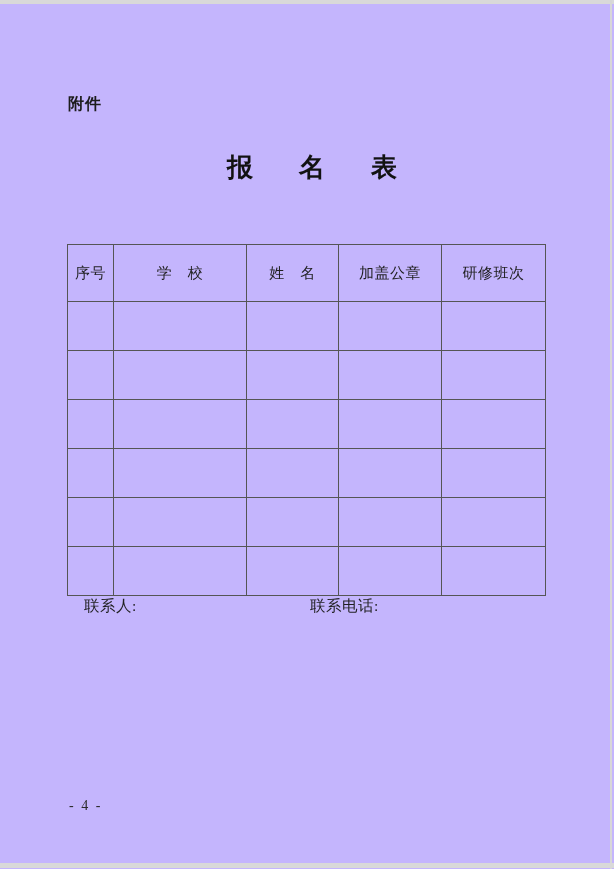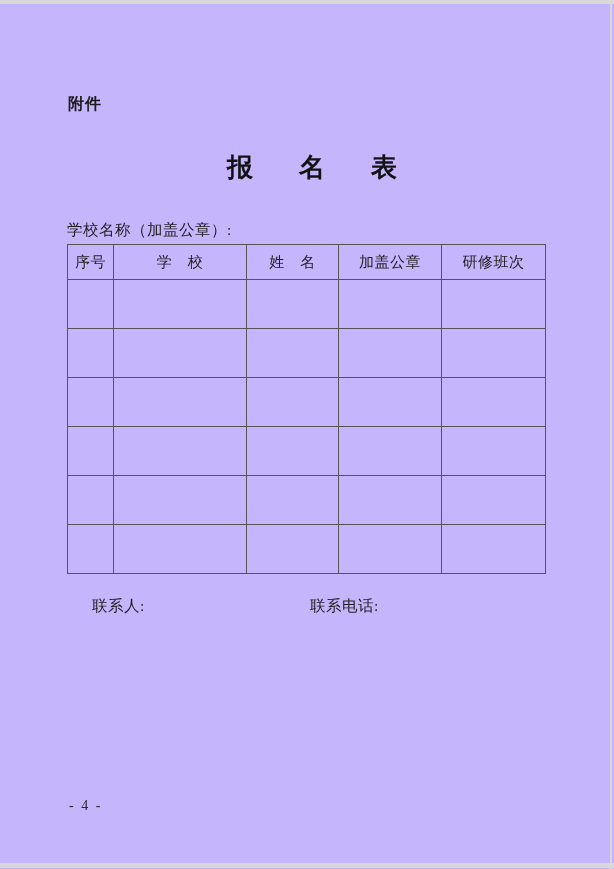--- a/index.html
+++ b/index.html
@@ -72,33 +72,33 @@
     border: 1.5px solid #555555;
     text-align: center;
     vertical-align: middle;
     font-weight: normal;
     font-size: 15px;
     letter-spacing: 0.5px;
     color: #1f1f1f;
     overflow: hidden;
     white-space: pre;
   }
-  table.reg-table thead tr { height: 35px; }
+  table.reg-table thead tr { height: 57px; }
   table.reg-table tbody tr { height: 49px; }
 
   .contact-row {
     position: absolute;
     top: 596px;
     left: 0;
     width: 100%;
     height: 18px;
     font-size: 15.5px;
     letter-spacing: 0.5px;
   }
-  .contact-person-label { position: absolute; left: 92px;  top: 0; }
+  .contact-person-label { position: absolute; left: 84px;  top: 0; }
   .contact-phone-label  { position: absolute; left: 310px; top: 0; }
 
   .page-number {
     position: absolute;
     left: 69px;
     top: 798px;
     font-size: 14px;
     letter-spacing: 2px;
     color: #2a2a2a;
   }
@@ -109,21 +109,20 @@
 <div class="page">
 
   <div class="edge-top"></div>
   <div class="edge-right"></div>
   <div class="edge-bottom"></div>
 
   <div class="attachment-label">附件</div>
 
   <div class="doc-title">报　名　表</div>
 
-  <div class="school-name-label">学校名称（加盖公章）:</div>
 
   <table class="reg-table">
     <colgroup>
       <col style="width:46px">
       <col style="width:133px">
       <col style="width:92px">
       <col style="width:103px">
       <col style="width:104px">
     </colgroup>
     <thead>

